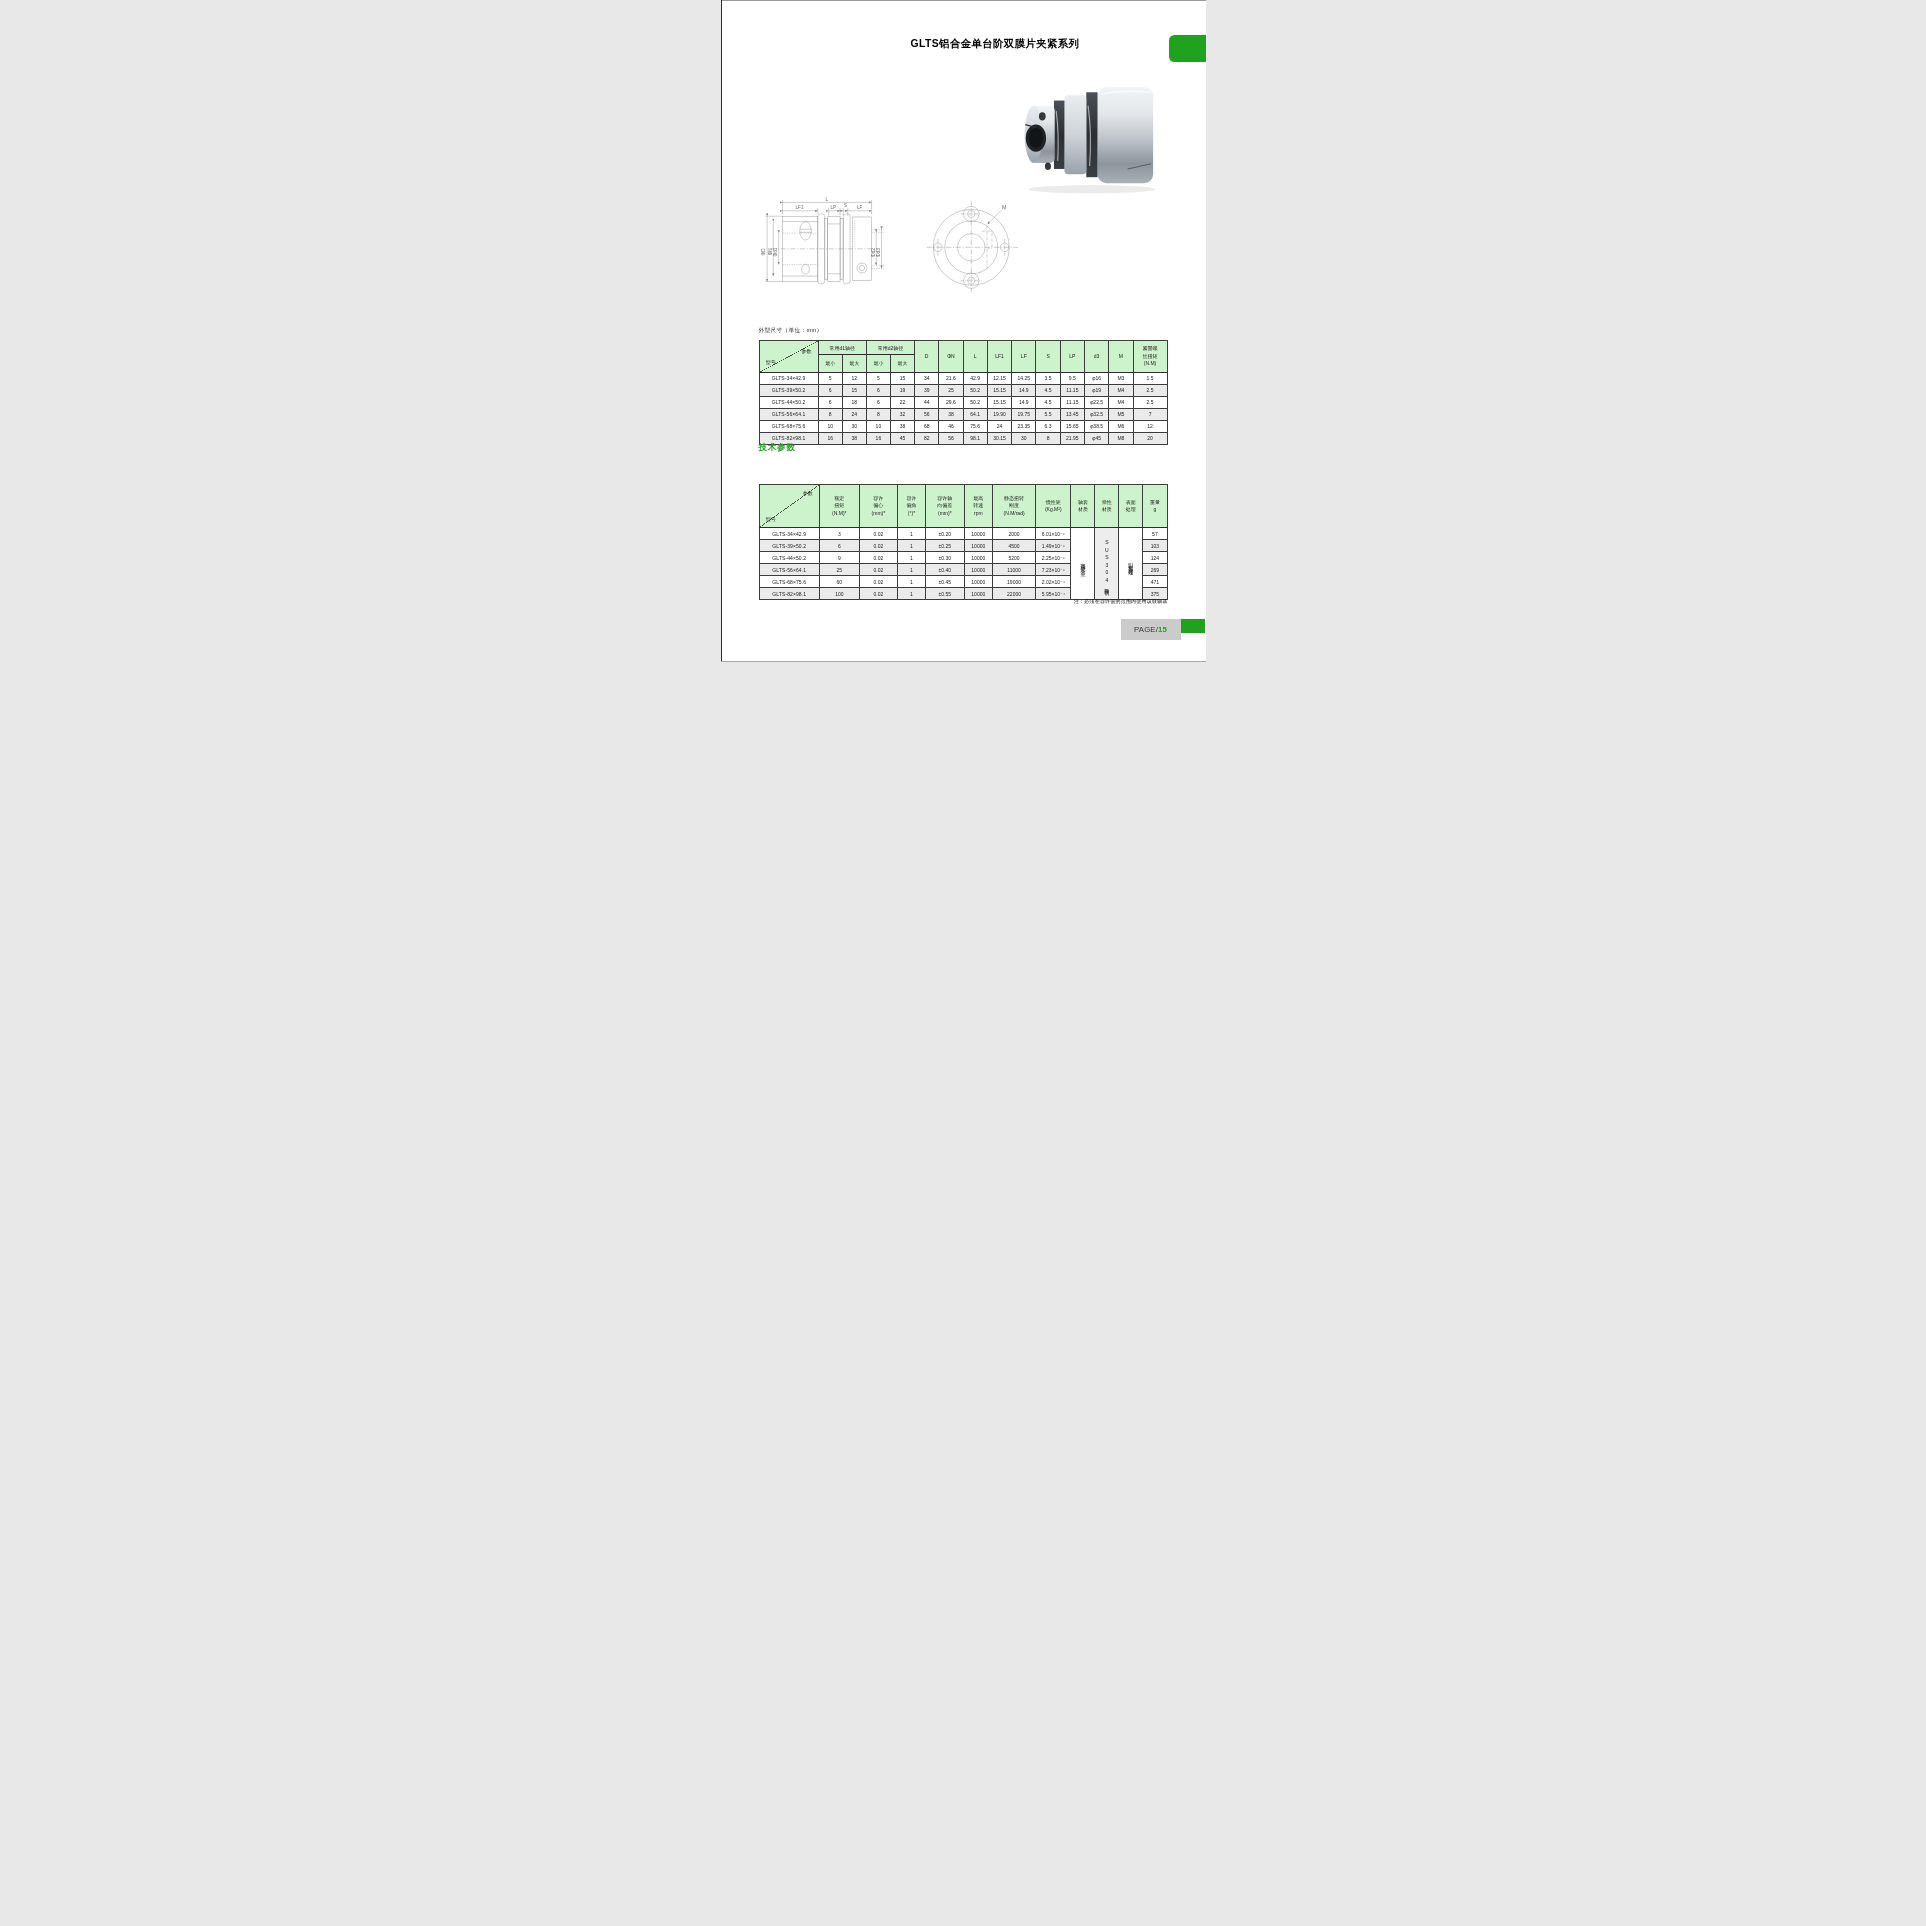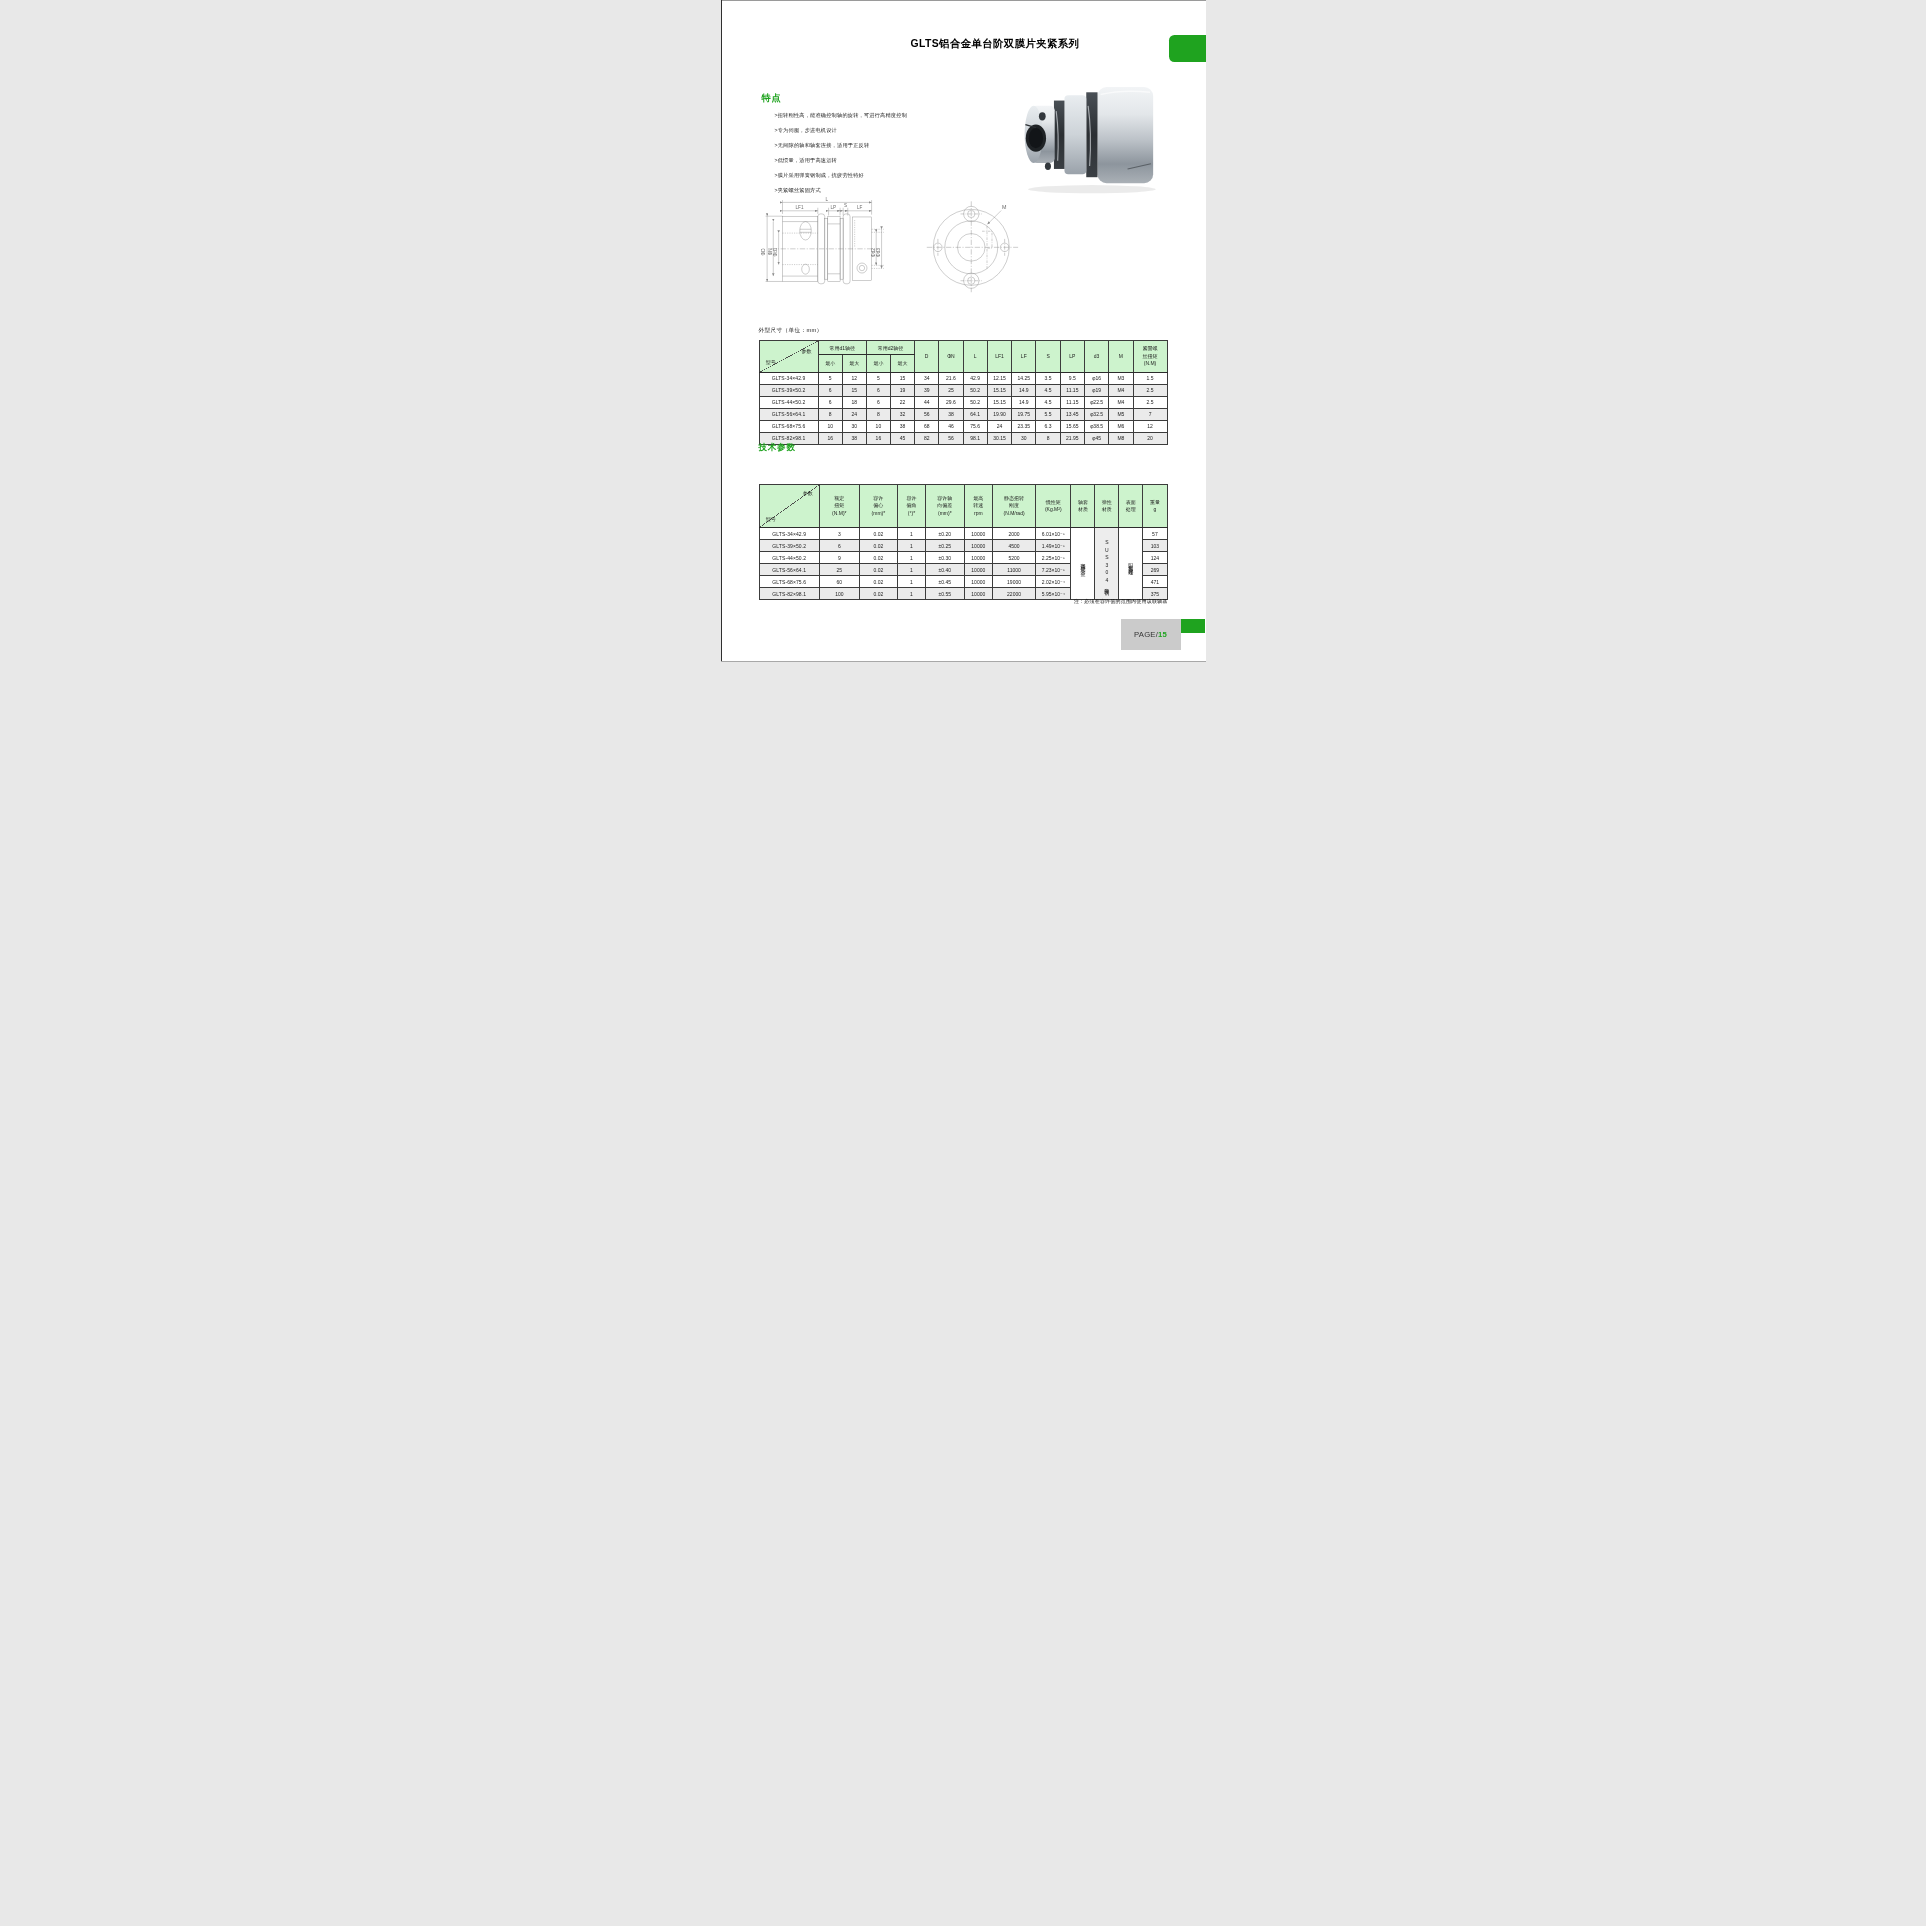--- a/index.html
+++ b/index.html
@@ -76,50 +76,39 @@
   td.vert {
     writing-mode:vertical-rl; text-orientation:upright;
     letter-spacing:1.5px; font-size:5px; padding:2.3px 0; background:#fff;
   }
   td.vert.alt-bg { background:#ededed; }
 
   .note { position:absolute; top:598px; left:38px; width:409px; text-align:right; font-size:5px; color:#101010; letter-spacing:0.2px; }
 
   
   .footer-bar {
-    position:absolute; top:619px; left:400px; width:60px; height:31px;
+    position:absolute; top:619px; left:400px; width:60px; height:21px;
     background:#cbcbcb; display:flex; align-items:center; justify-content:center;
     font-size:7.7px; letter-spacing:0.2px;
   }
   .footer-bar .pg  { color:#333; }
   .footer-bar .num { color:#1fa31f; font-weight:bold; }
   .footer-accent { position:absolute; top:619px; left:460px; width:24px; height:14.3px; background:#1fa31f; }
 </style>
 </head>
 <body>
 
 <div class="page">
   <div class="edge-top"></div>
   <div class="edge-left"></div>
   <div class="edge-bottom"></div>
 
   <h1 class="page-title">GLTS铝合金单台阶双膜片夹紧系列</h1>
   <div class="title-accent"></div>
 
-  <section class="features">
-    <h2>特点</h2>
-    <ul>
-      <li>&gt;扭转刚性高，能准确控制轴的旋转，可进行高精度控制</li>
-      <li>&gt;专为伺服，步进电机设计</li>
-      <li>&gt;无间隙的轴和轴套连接，适用于正反转</li>
-      <li>&gt;低惯量，适用于高速运转</li>
-      <li>&gt;膜片采用弹簧钢制成，抗疲劳性特好</li>
-      <li>&gt;夹紧螺丝紧固方式</li>
-    </ul>
-  </section>
 
   <div class="photo">
     <svg viewBox="0 0 420 330">
       <defs>
         <linearGradient id="silver" x1="0" y1="0" x2="0" y2="1">
           <stop offset="0" stop-color="#f2f4f6"></stop>
             <stop offset="0.28" stop-color="#e3e7ea"></stop>
           <stop offset="0.55" stop-color="#bcc2c8"></stop>
             <stop offset="0.8" stop-color="#8d959d"></stop>
           <stop offset="1" stop-color="#aab0b6"></stop>

